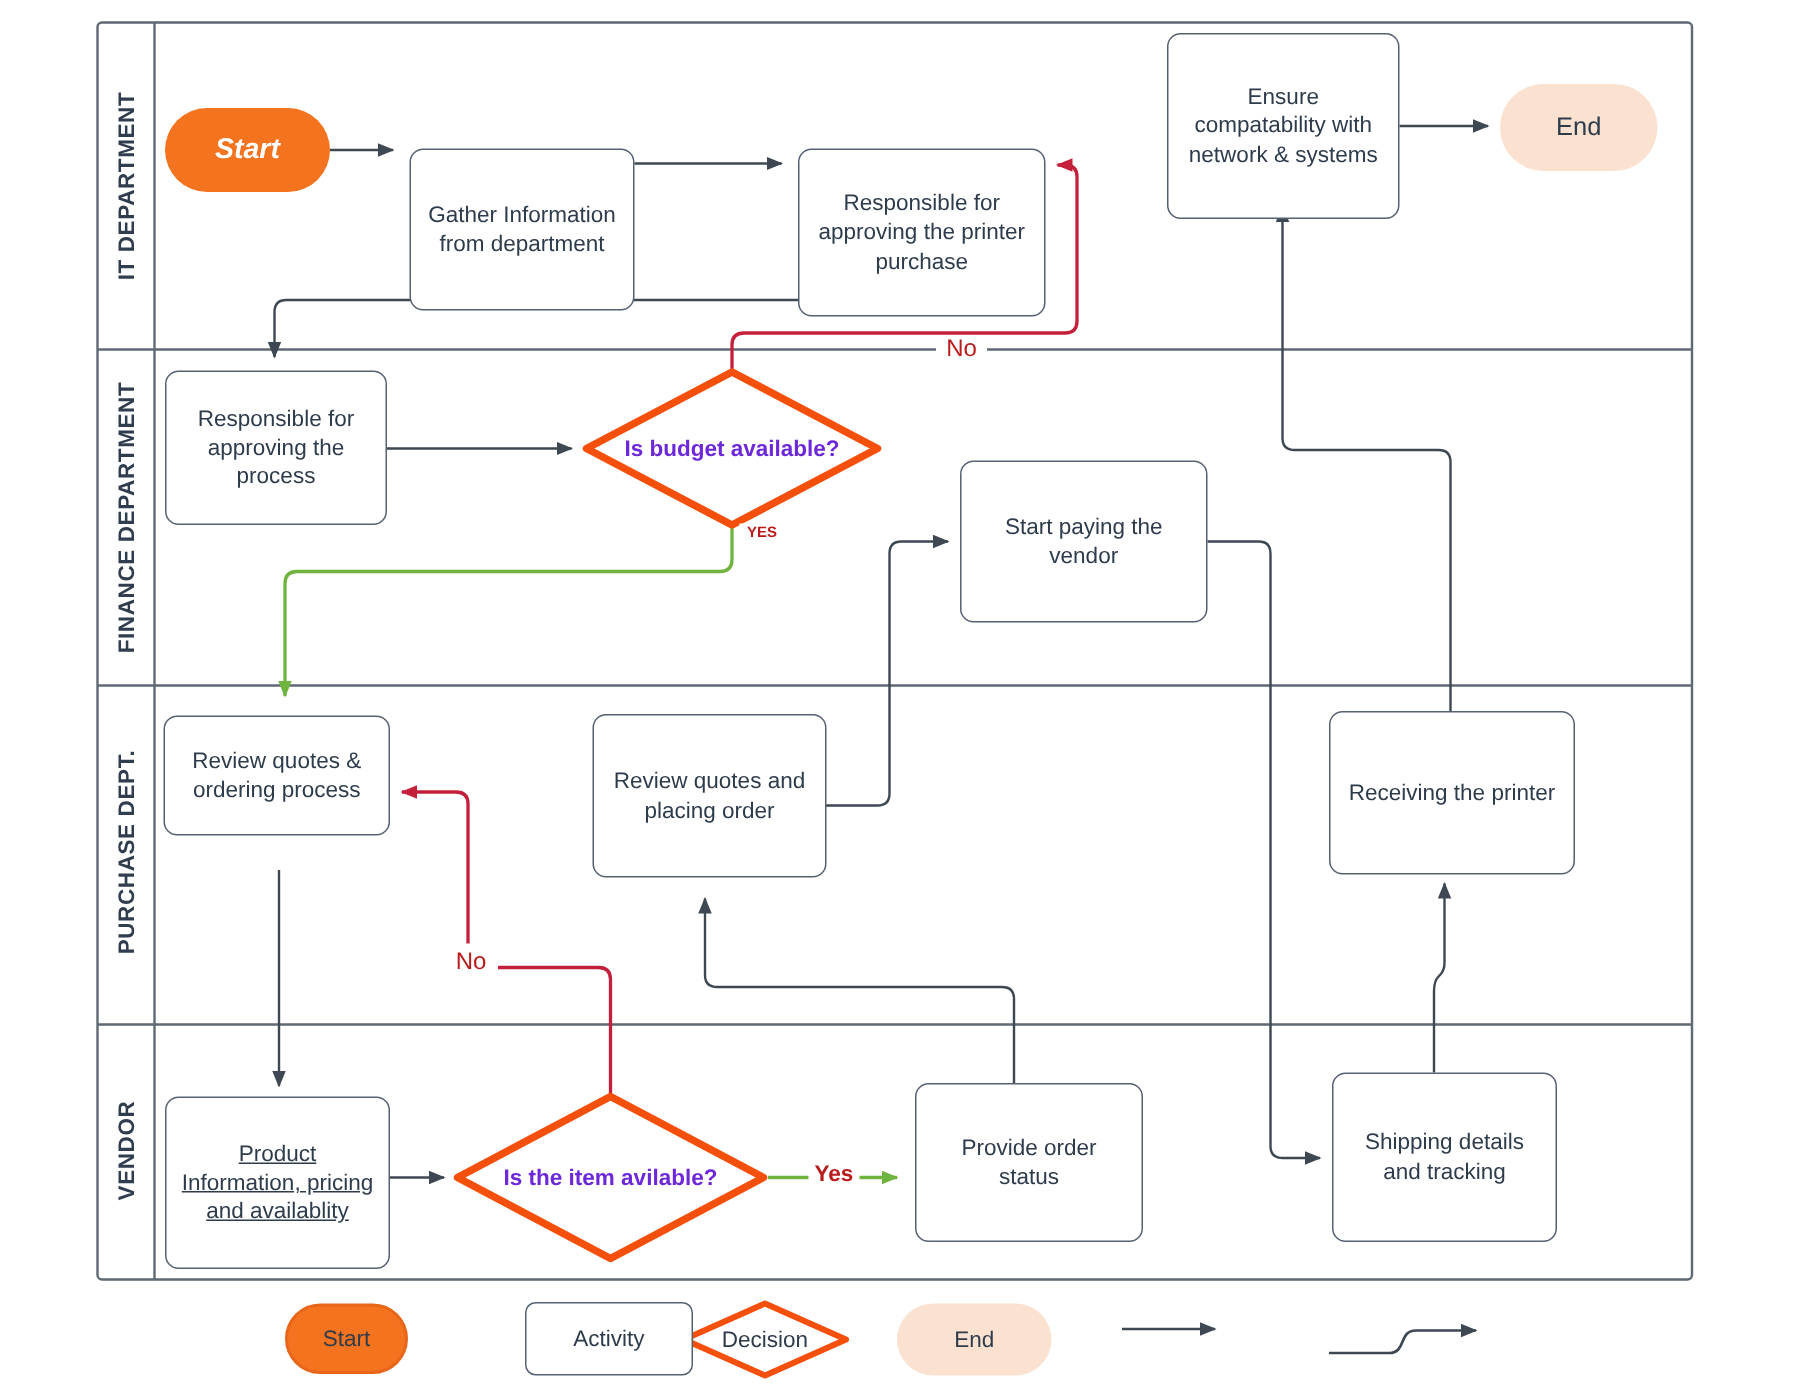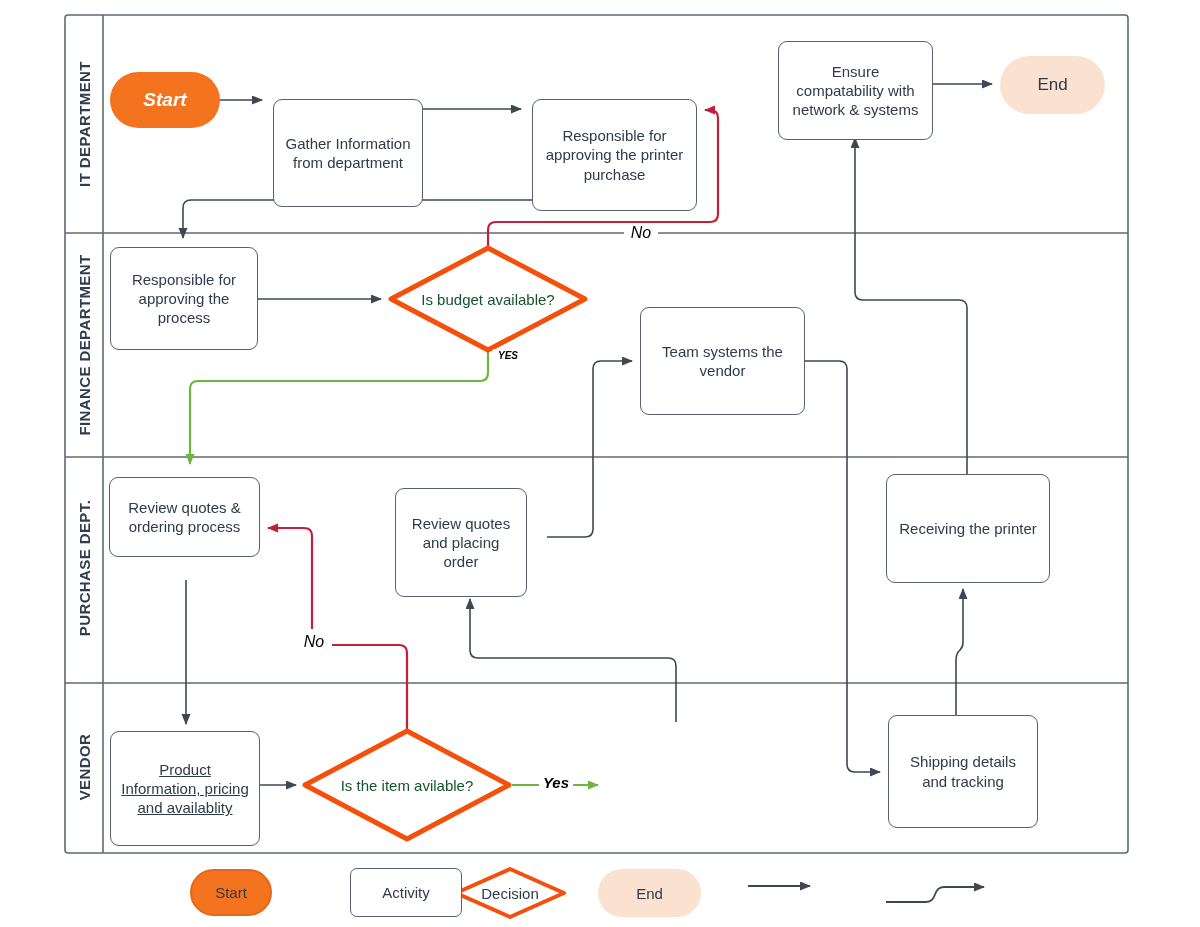--- a/index.html
+++ b/index.html
@@ -14,25 +14,25 @@
     font-size:15px;line-height:1.28;padding:6px 8px;box-sizing:border-box;color:#2e3b4b;
   }
   .stadium{
     position:absolute;display:flex;align-items:center;justify-content:center;
     text-align:center;border-radius:29px;font-size:17px;box-sizing:border-box;
   }
   .start-shape{background:#f4731e;color:#ffffff;font-style:italic;font-weight:bold;font-size:19px;}
   .end-shape{background:#fbe2d0;color:#2e3b4b;}
   .diamond-label{
     position:absolute;display:flex;align-items:center;justify-content:center;
-    text-align:center;font-size:15px;color:#14532d;pointer-events:none;
+    text-align:center;font-size:15px;color:#6d28d9;pointer-events:none;font-weight:bold;
   }
   .edge-label{
     position:absolute;display:flex;align-items:center;justify-content:center;
-    background:#ffffff;color:#000000;font-size:16px;font-style:italic;
+    background:#ffffff;color:#b91c1c;font-size:16px;
   }
   .edge-label.small{font-size:10px;font-weight:bold;}
   .vlabel{
     position:absolute;height:20px;display:flex;align-items:center;justify-content:center;
     transform:rotate(-90deg);font-weight:bold;font-size:15px;color:#303d4e;
     letter-spacing:0.4px;white-space:nowrap;
   }
   .legend-item{
     position:absolute;display:flex;align-items:center;justify-content:center;
     text-align:center;font-size:15px;color:#2e3b4b;box-sizing:border-box;
@@ -101,33 +101,34 @@
   </svg>
 
   <div class="vlabel" style="left:-16px;top:114px;width:200px;">IT DEPARTMENT</div>
   <div class="vlabel" style="left:-26px;top:335px;width:220px;">FINANCE DEPARTMENT</div>
   <div class="vlabel" style="left:-16px;top:558px;width:200px;">PURCHASE DEPT.</div>
   <div class="vlabel" style="left:4px;top:757px;width:160px;">VENDOR</div>
 
   <div class="stadium start-shape" style="left:110px;top:72px;width:110px;height:56px;">Start</div>
   <div class="node" style="left:273px;top:55px;width:150px;height:108px;margin-top:44px;">Gather Information from department</div>
   <div class="node" style="left:532px;top:53px;width:165px;height:112px;margin-top:46px;">Responsible for approving the printer purchase</div>
-  <div class="node" style="left:778px;top:41px;width:155px;height:99px;">Ensure compatability with network &amp; systems</div>
+  <div class="node" style="left:778px;top:22px;width:155px;height:124px;">Ensure compatability with network &amp; systems</div>
   <div class="stadium end-shape" style="left:1000px;top:56px;width:105px;height:58px;">End</div>
 
   <div class="node" style="left:110px;top:247px;width:148px;height:103px;">Responsible for approving the process</div>
   <div class="diamond-label" style="left:398px;top:284px;width:180px;height:30px;">Is budget available?</div>
-  <div class="node" style="left:640px;top:307px;width:165px;height:108px;">Team systems the vendor</div>
+  <div class="node" style="left:640px;top:307px;width:165px;height:108px;">Start paying the vendor</div>
 
   <div class="node" style="left:109px;top:477px;width:151px;height:80px;">Review quotes &amp; ordering process</div>
-  <div class="node" style="left:395px;top:488px;width:132px;height:109px;">Review quotes and placing order</div>
+  <div class="node" style="left:395px;top:476px;width:156px;height:109px;">Review quotes and placing order</div>
   <div class="node" style="left:886px;top:474px;width:164px;height:109px;">Receiving the printer</div>
 
   <div class="node" style="left:110px;top:731px;width:150px;height:115px;text-decoration:underline;">Product Information, pricing and availablity</div>
   <div class="diamond-label" style="left:312px;top:770px;width:190px;height:30px;">Is the item avilable?</div>
+  <div class="node" style="left:610px;top:722px;width:152px;height:106px;">Provide order status</div>
   <div class="node" style="left:888px;top:715px;width:150px;height:113px;">Shipping details and tracking</div>
 
   <div class="edge-label" style="left:624px;top:224px;width:34px;height:18px;">No</div>
   <div class="edge-label small" style="left:493px;top:349px;width:30px;height:13px;">YES</div>
   <div class="edge-label" style="left:296px;top:629px;width:36px;height:26px;">No</div>
   <div class="edge-label" style="left:539px;top:771px;width:34px;height:22px;font-weight:bold;font-size:15px;">Yes</div>
 
   <div class="legend-item legend-start" style="left:190px;top:869px;width:82px;height:47px;">Start</div>
   <div class="legend-item legend-activity" style="left:350px;top:868px;width:112px;height:49px;">Activity</div>
   <div class="legend-item" style="left:460px;top:882px;width:100px;height:22px;">Decision</div>

